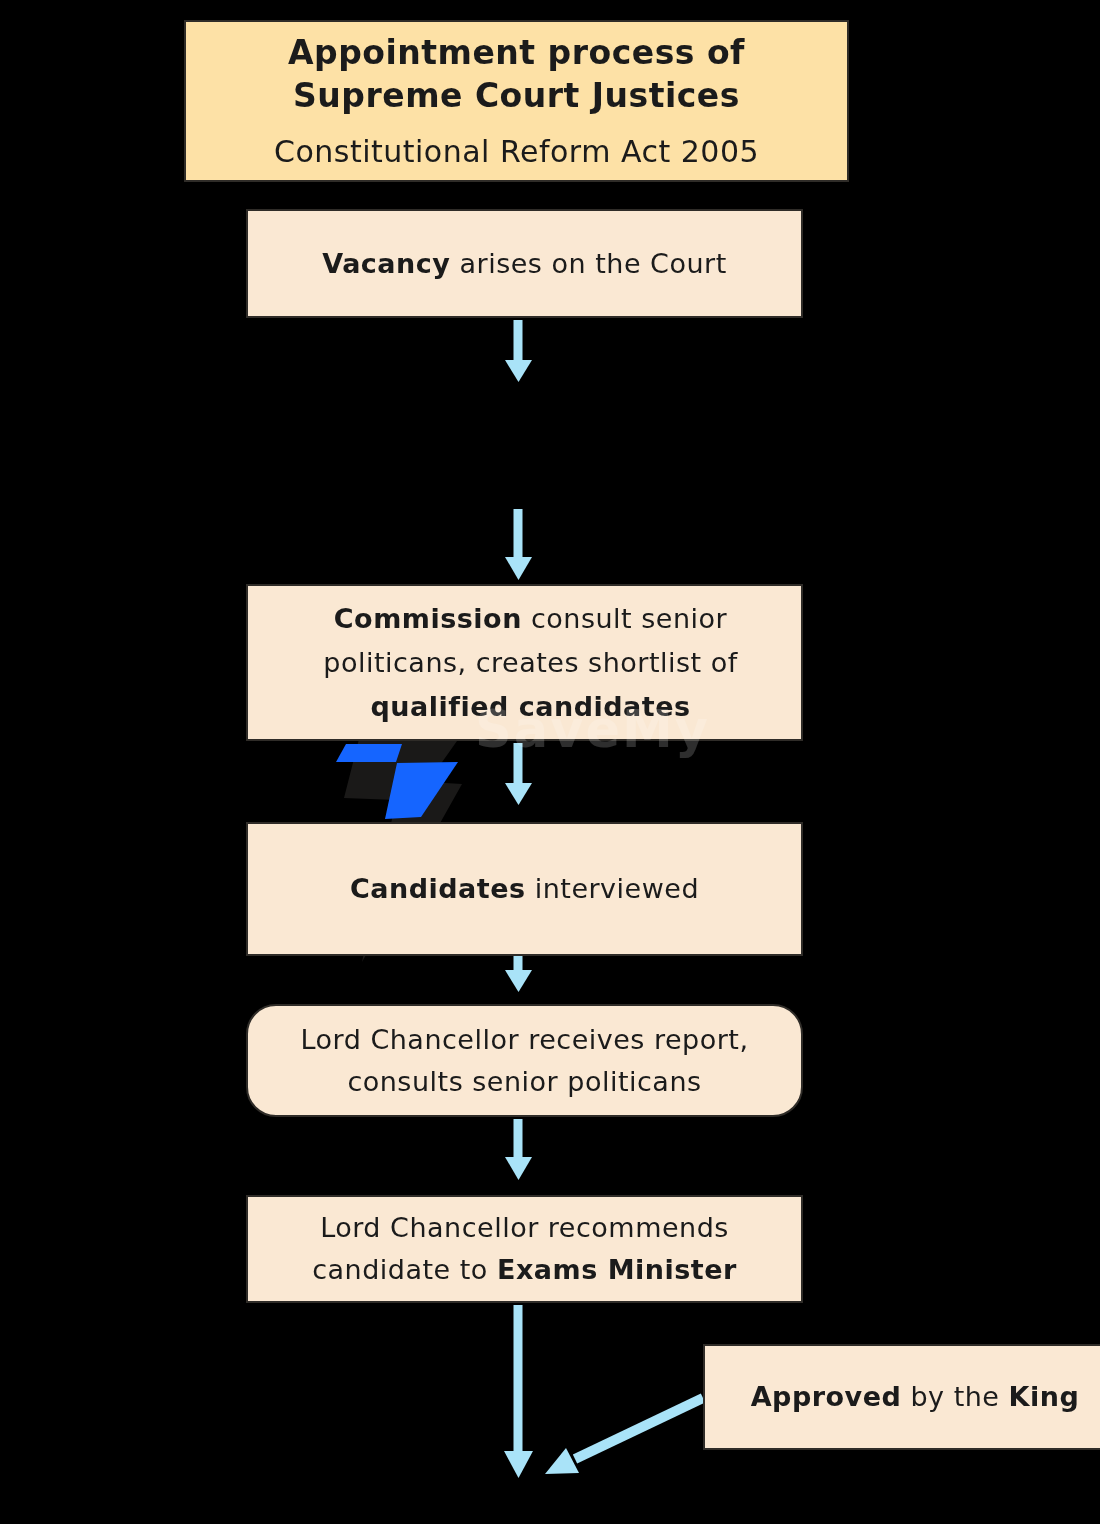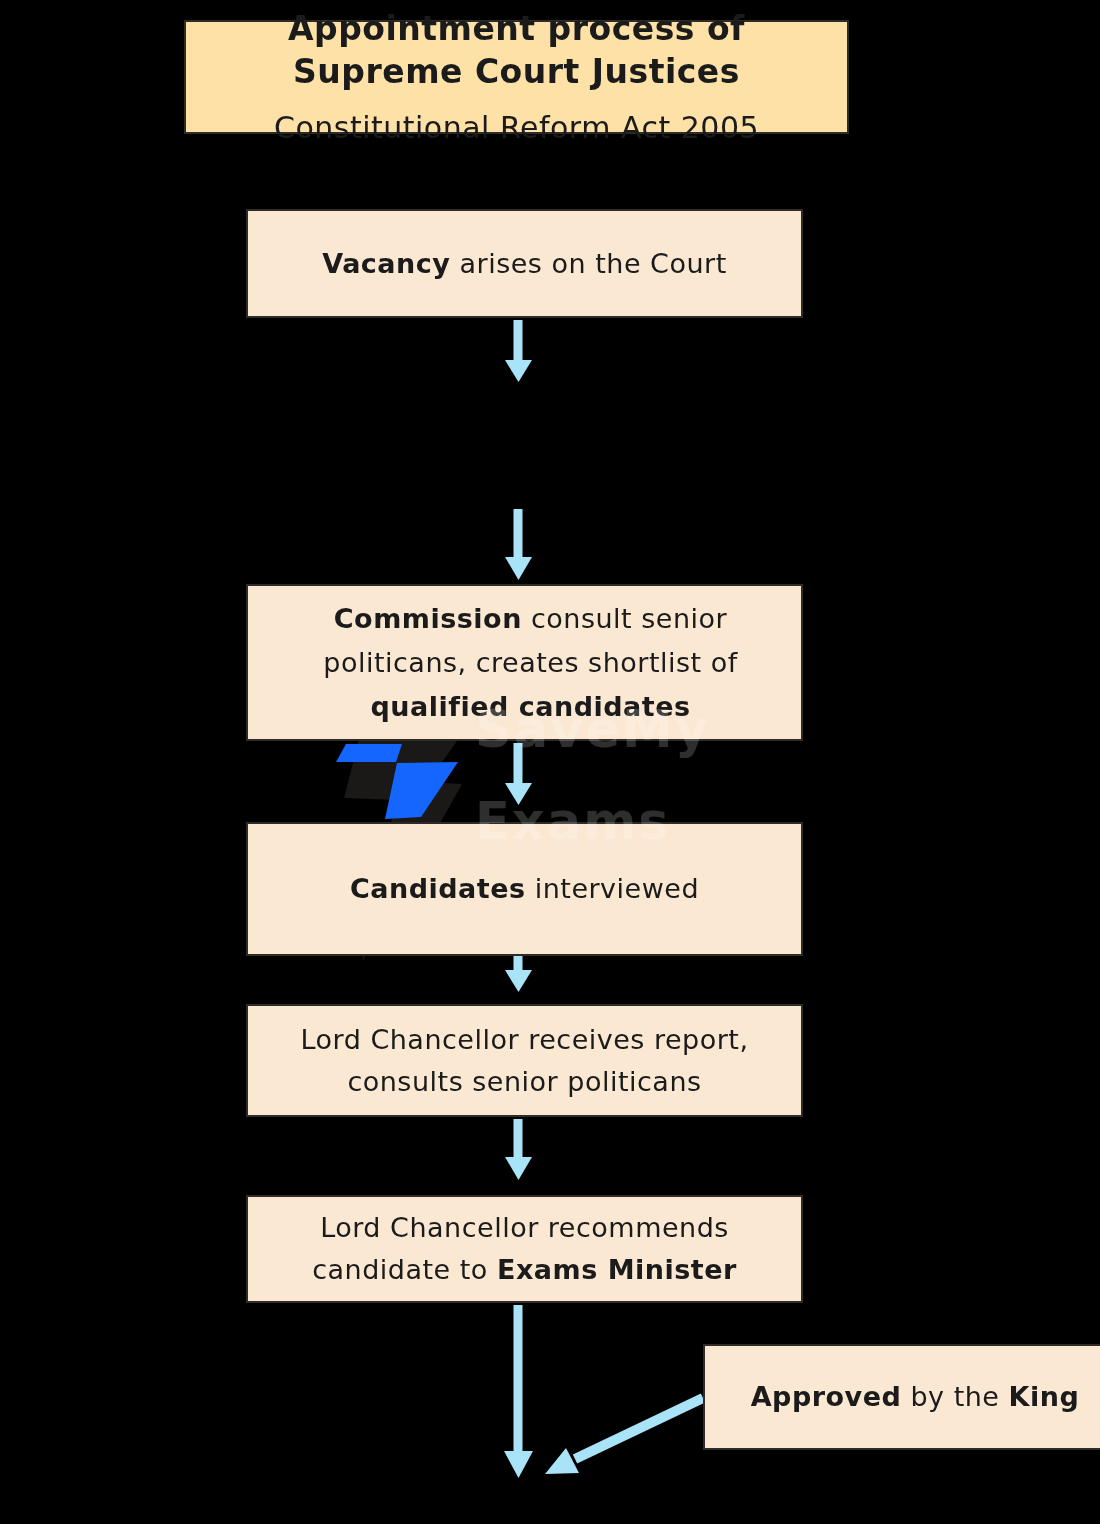--- a/index.html
+++ b/index.html
@@ -19,32 +19,32 @@
     color:var(--text-color,#1B1B1B);
     display:flex;flex-direction:column;justify-content:center;align-items:center;
     text-align:center;
     font-size:27px;
     letter-spacing:0.5px;
     z-index:2;
   }
   .flowbox .line{line-height:42px;white-space:nowrap;}
   .flowbox b{font-weight:bold;}
   #title-box{
-    left:184px;top:20px;width:665px;height:114px;
+    left:184px;top:20px;width:665px;height:162px;
     background:var(--title-box-bg,#FDE1A6);
     justify-content:center;
   }
   #title-box .t1{font-weight:bold;font-size:33px;line-height:43px;white-space:nowrap;}
   #title-box .t2{font-size:30px;line-height:38px;margin-top:16px;white-space:nowrap;}
   #box-vacancy{top:209px;height:109px;}
   #box-commission-appointed{top:394px;height:113px;}
   #box-shortlist{top:584px;height:157px;padding-left:12px;}
   #box-shortlist .line{line-height:44px;}
   #box-interview{top:822px;height:134px;}
-  #box-report{top:1004px;height:113px;}
+  #box-report{top:1004px;height:113px;border-radius:30px;}
   #box-recommend{top:1195px;height:108px;}
   #box-king{left:703px;top:1344px;width:424px;height:106px;}
   #arrow-layer{position:absolute;left:0;top:0;z-index:1;}
   #watermark{
     position:absolute;left:475px;top:684px;z-index:3;
     font-weight:bold;font-size:51px;line-height:92px;
     color:rgba(255,255,255,0.18);
     letter-spacing:2px;
     pointer-events:none;
   }
@@ -127,16 +127,15 @@
       <div class="line"><span>Lord Chancellor recommends</span></div>
       <div class="line"><span>candidate to </span><b>Exams Minister</b></div>
     </div>
 
   <div class="flowbox" id="box-king">
       <div class="line"><b>Approved</b><span> by the </span><b>King</b></div>
     </div>
 
   <div id="watermark">
     <div>SaveMy</div>
-    <div>Exams</div>
   </div>
 
 </div>
 
 </body></html>

